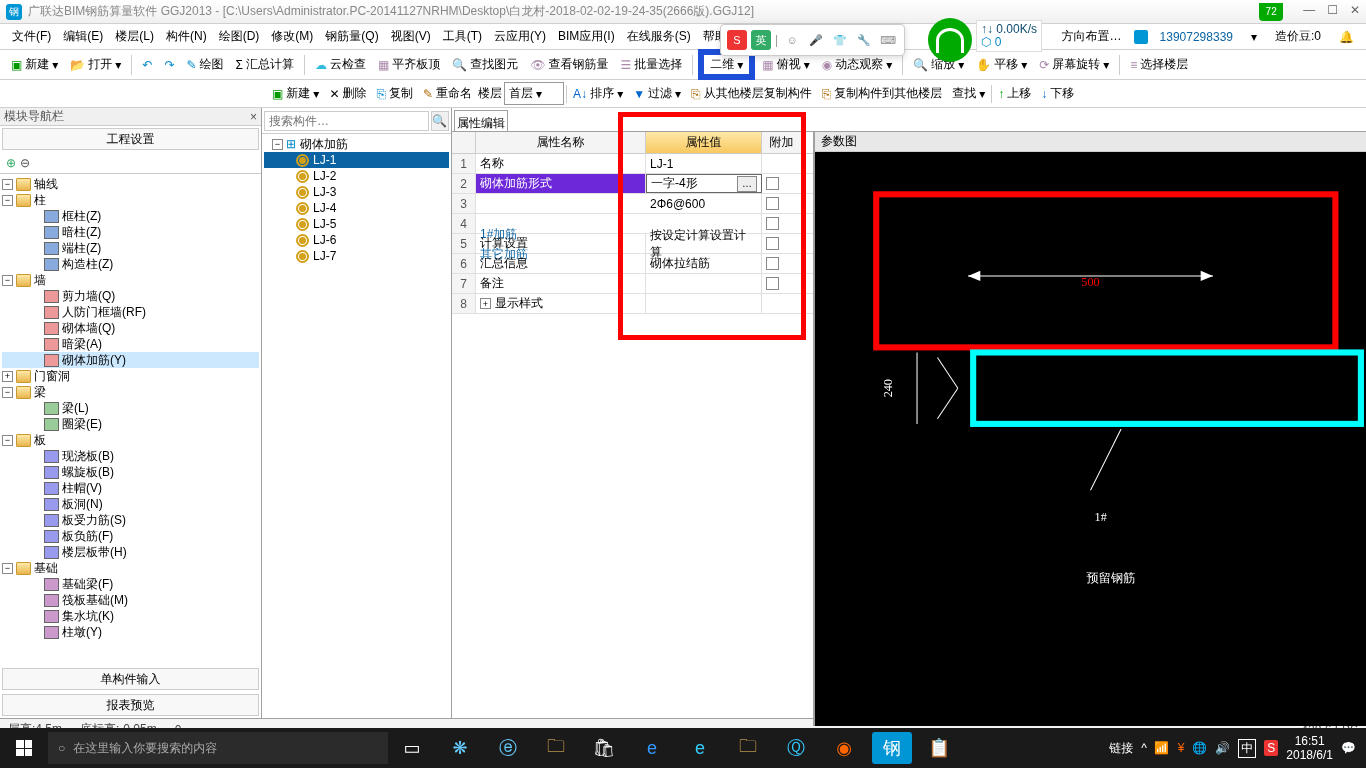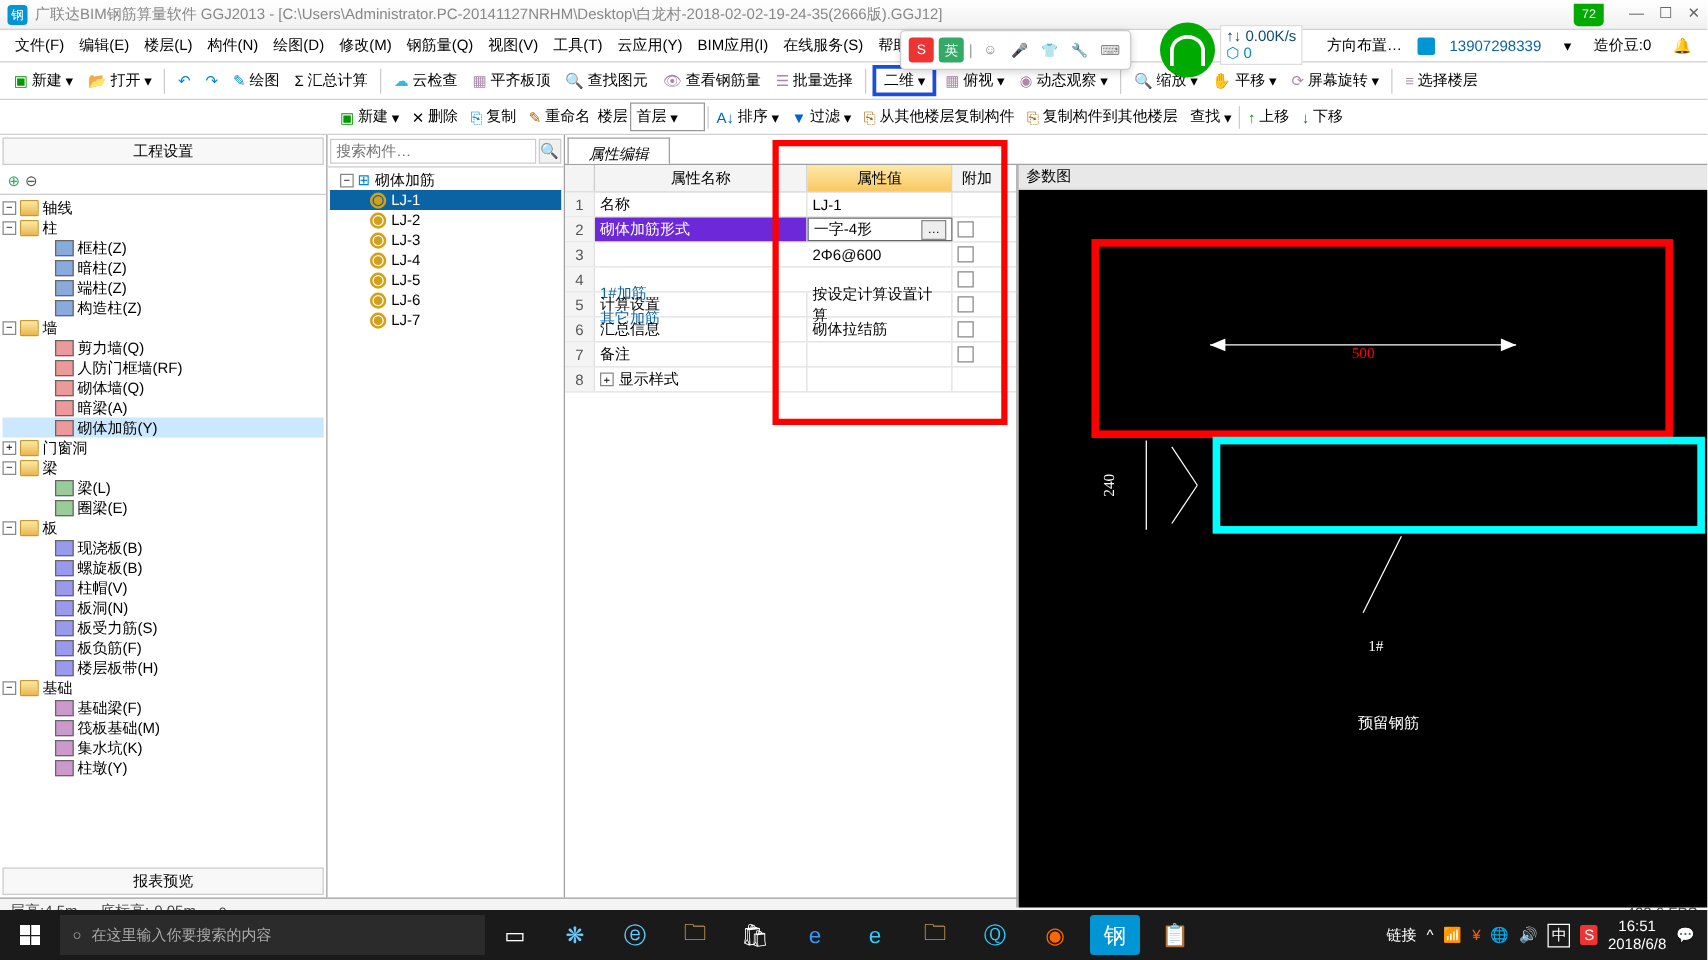--- a/index.html
+++ b/index.html
@@ -36,21 +36,21 @@
 .search-row input{flex:1;height:20px;border:1px solid #ccc;padding:0 4px;}
 .search-row .sbtn{width:24px;height:20px;border:1px solid #ccc;margin-left:2px;display:flex;align-items:center;justify-content:center;background:#f0f0f0;cursor:pointer;}
 .ctree{flex:1;padding:2px;}
 .ctree-item{display:flex;align-items:center;height:16px;padding-left:8px;cursor:pointer;}
 .ctree-item.selected{background:#0a64a4;color:#fff;}
 .ctree-item .gear{width:13px;height:13px;margin-right:4px;position:relative;}
 .gear::before{content:"";position:absolute;inset:0;border:2px solid #d4a017;border-radius:50%;}
 .gear::after{content:"";position:absolute;inset:3px;background:#d4a017;border-radius:50%;}
 .rightpanel{flex:1;display:flex;flex-direction:column;}
 .prop-tab{height:24px;display:flex;border-bottom:1px solid #a0a0a0;}
-.prop-tab span{padding:4px 16px;border:1px solid #a0a0a0;border-bottom:none;background:#fff;margin-left:2px;margin-top:2px;font-style:italic;}
+.prop-tab span{padding:4px 2px;border:1px solid #a0a0a0;border-bottom:none;background:#fff;margin-left:2px;margin-top:2px;}
 .prop-body{display:flex;flex:1;}
 .prop-grid{width:362px;border-right:1px solid #a0a0a0;}
 .pg-header{display:flex;height:22px;border-bottom:1px solid #ccc;}
 .pg-header div{border-right:1px solid #ccc;display:flex;align-items:center;justify-content:center;background:#f4f4f4;}
 .pg-row{display:flex;height:20px;border-bottom:1px solid #e0e0e0;}
 .pg-row div{border-right:1px solid #e0e0e0;display:flex;align-items:center;padding:0 4px;}
 .pg-row.selected div.c2{background:#6d28d9;color:#fff;}
 .pg-row.selected div.c3{background:#fff;border:1px solid #666;}
 .c1{width:24px;justify-content:center;background:#f4f4f4;color:#555;}
 .c2{width:170px;}
@@ -148,21 +148,21 @@
     </div>
   <div class="btn">
       <span style="color:#a8a">👁</span>
       <span>查看钢筋量</span>
     </div>
   <div class="btn">
       <span style="color:#a8a">☰</span>
       <span>批量选择</span>
     </div>
   <div class="sep"></div>
-  <div class="btn" style="border:3px solid #1d4ed8;padding:1px 6px"><span>二维</span>▾</div>
+  <div class="btn" style="border:6px solid #1d4ed8;padding:1px 6px"><span>二维</span>▾</div>
   <div class="btn"><span style="color:#a8a">▦</span><span>俯视</span>▾</div>
   <div class="btn"><span style="color:#a8a">◉</span><span>动态观察</span>▾</div>
   <div class="sep"></div>
   <div class="btn"><span style="color:#a8a">🔍</span><span>缩放</span>▾</div>
   <div class="btn"><span style="color:#a8a">✋</span><span>平移</span>▾</div>
   <div class="btn"><span style="color:#a8a">⟳</span><span>屏幕旋转</span>▾</div>
   <div class="sep"></div>
   <div class="btn">
       <span style="color:#a8a">≡</span>
       <span>选择楼层</span>
@@ -204,20 +204,24 @@
     </div>
   <div class="btn">
       <span style="color:#06c">↓</span>
       <span>下移</span>
     </div>
 </div>
 
 <div class="main">
 
   <div class="leftpanel">
+    <div class="lp-header">
+      <span>模块导航栏</span>
+      <span class="close">×</span>
+    </div>
     <div class="lp-tab">工程设置</div>
     <div class="lp-icons">
       <span style="color:#3a6">⊕</span>
       <span style="color:#555">⊖</span>
     </div>
     <div class="tree" id="navtree">
         <div class="tree-item">
           <span class="tree-toggle">−</span>
           <span class="tree-icon folder"></span>
           <span>轴线</span>
@@ -400,20 +404,21 @@
           <span>集水坑(K)</span>
         </div>
         <div class="tree-item">
           <span class="tree-spacer"></span>
           <span class="tree-spacer"></span>
           <span class="tree-spacer"></span>
           <span class="tree-icon" style="background:#c9c;;border:1px solid #666"></span>
           <span>柱墩(Y)</span>
         </div>
       </div>
+    <div class="lp-tab">单构件输入</div>
     <div class="lp-tab">报表预览</div>
   </div>
 
   <div class="centerpanel">
     <div class="search-row">
       <input placeholder="搜索构件…" style="">
       <div class="sbtn">🔍</div>
     </div>
     <div class="ctree" id="ctree">
         <div class="ctree-item">
@@ -607,17 +612,17 @@
     <span>链接</span>
     <span>^</span>
     <span style="color:#0c0">📶</span>
     <span style="color:#f60">¥</span>
     <span>🌐</span>
     <span>🔊</span>
     <span style="border:1px solid #fff;padding:0 2px">中</span>
     <span style="background:#e33;padding:1px 3px;border-radius:2px">S</span>
     <div class="clock">
       <div>16:51</div>
-      <div>2018/6/8</div>
+      <div>2018/6/1</div>
     </div>
     <span>💬</span>
   </div>
 </div>
 
 </body></html>

